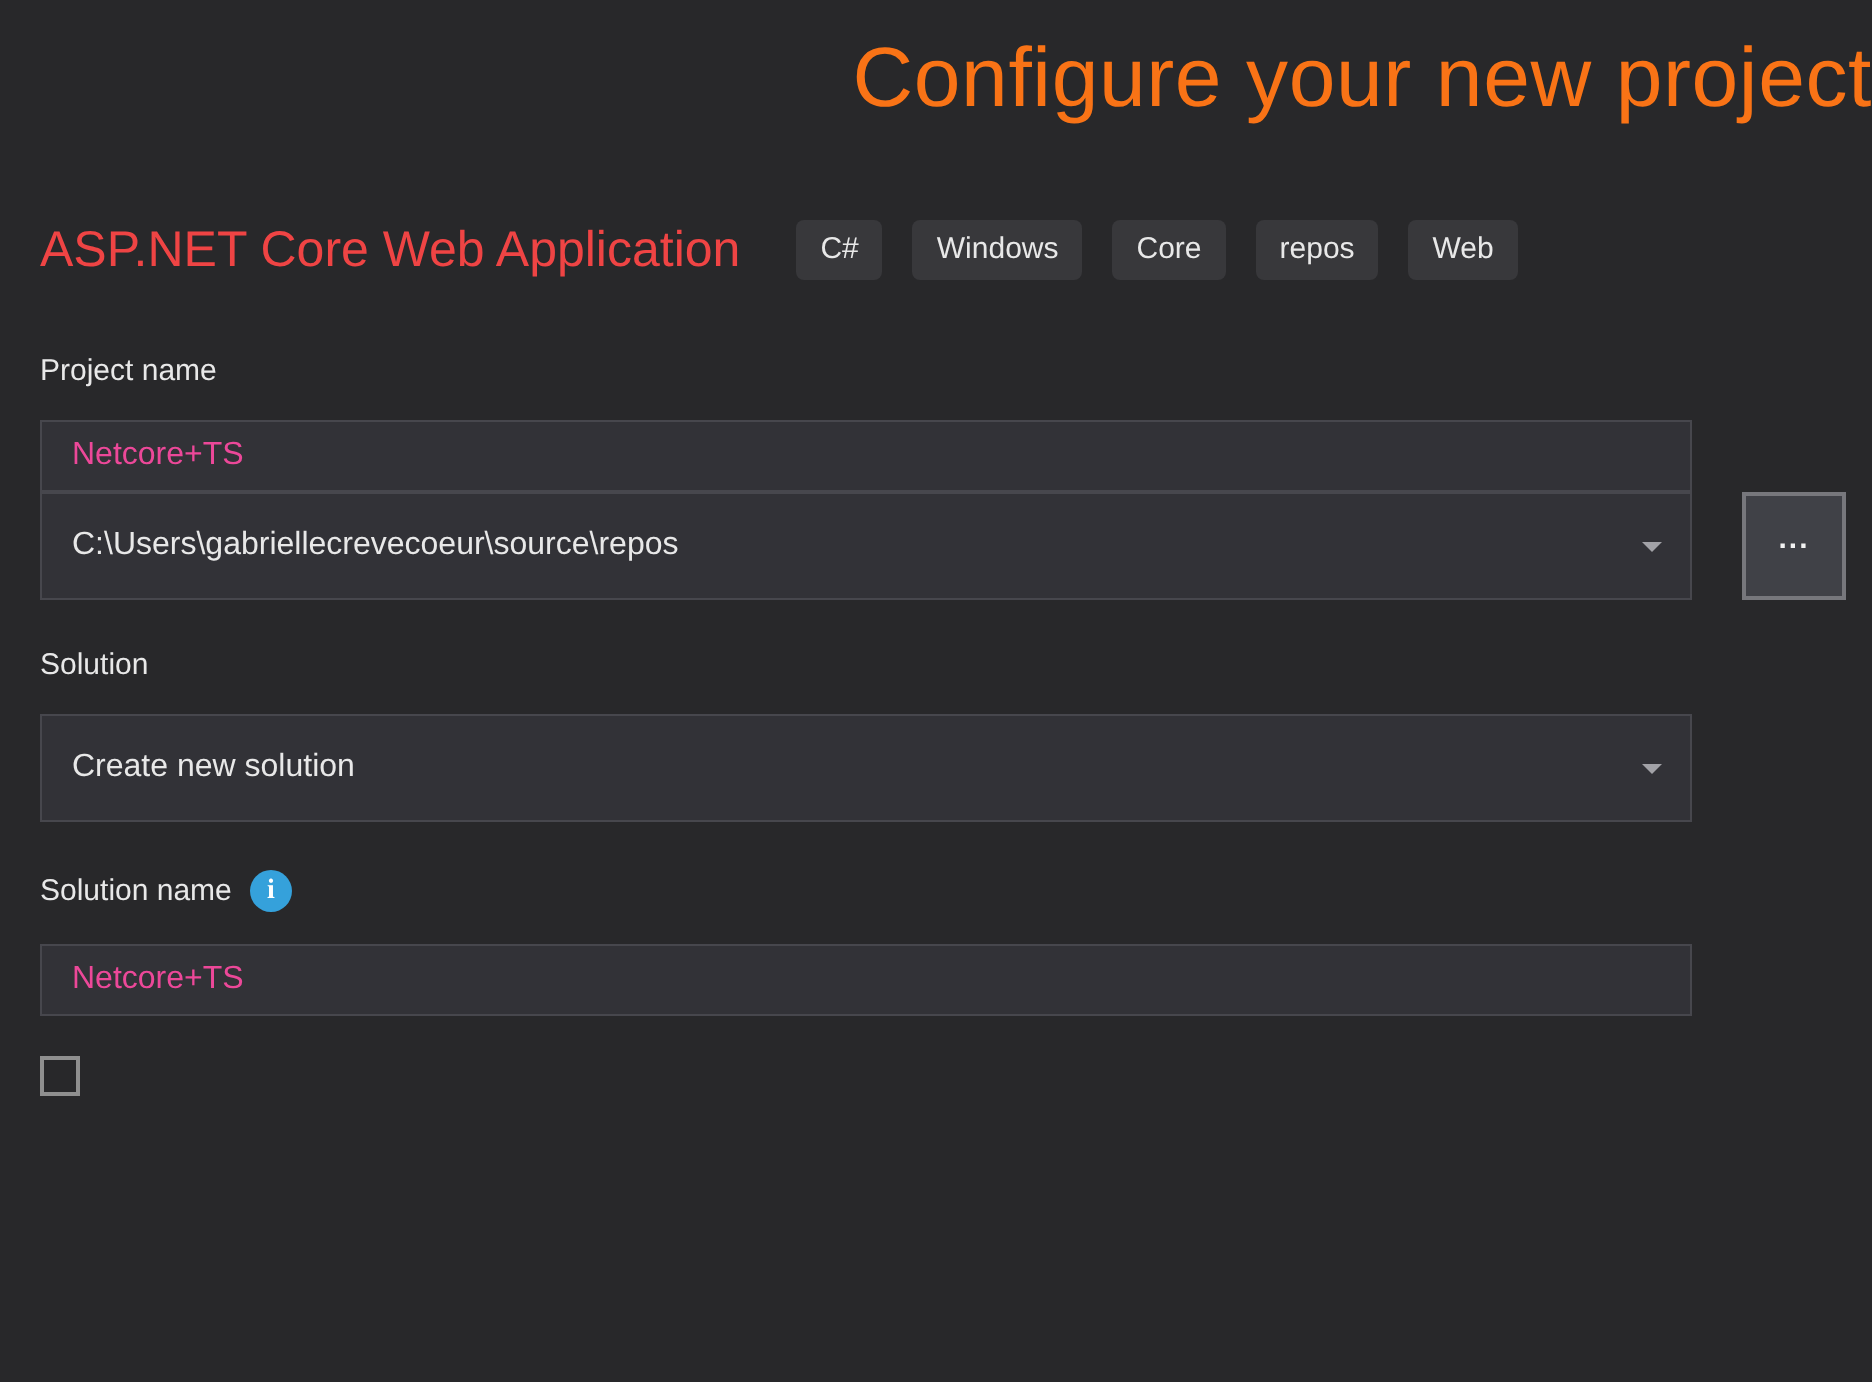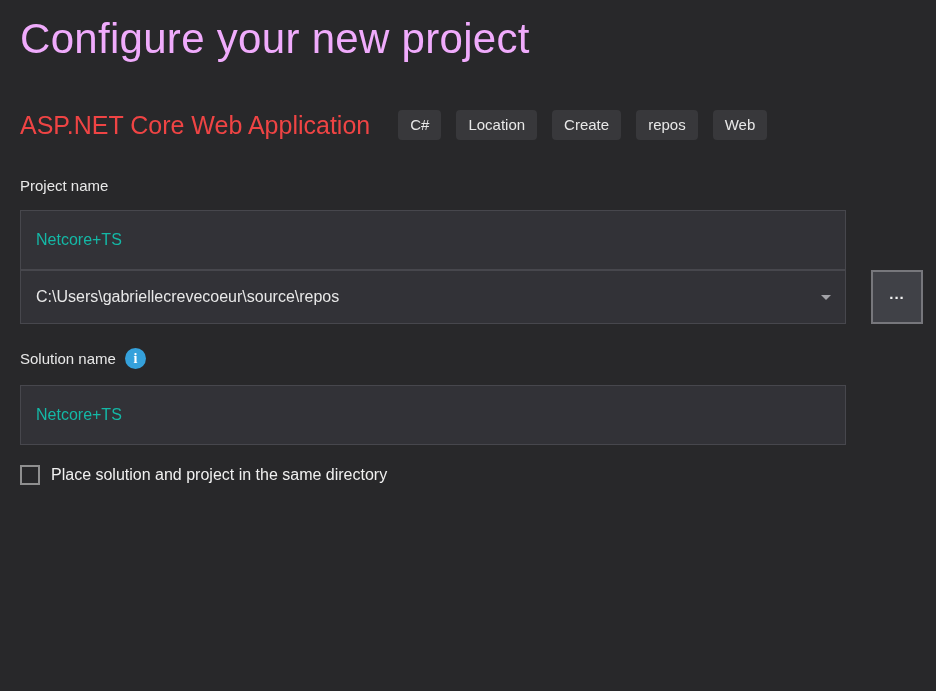--- a/index.html
+++ b/index.html
@@ -16,22 +16,23 @@
     overflow: hidden;
   }
   .container {
     padding: 0 0 0 20px;
   }
   .page-title {
     margin: 12px 0 0 0;
     font-size: 42px;
     line-height: 54px;
     font-weight: 300;
-    color: #f0abfc;
+    color: #f97316;
     letter-spacing: 0.3px;
+    text-align: right;
   }
   .subtitle-row {
     margin-top: 44px;
     display: flex;
     align-items: center;
   }
   .template-name {
     font-size: 25px;
     font-weight: 300;
     color: #ef4444;
@@ -62,24 +63,24 @@
     align-items: center;
   }
   .field-label.first {
     margin-top: 37px;
   }
   .field-label.tall-gap {
   }
   .text-input {
     display: block;
     width: 100%;
-    height: 60px;
+    height: 36px;
     background: #323237;
     border: 1px solid #47474D;
-    color: #14b8a6;
+    color: #ec4899;
     font-family: "Liberation Sans", sans-serif;
     font-size: 16px;
     padding: 0 15px;
     outline: none;
   }
   .combo {
     position: relative;
     width: 100%;
     height: 54px;
     background: #323237;
@@ -167,46 +168,50 @@
 <body>
 
 <div class="container">
 
   <h1 class="page-title">Configure your new project</h1>
 
   <div class="subtitle-row">
     <span class="template-name">ASP.NET Core Web Application</span>
     <div class="tags">
       <span class="tag">C#</span>
-      <span class="tag">Location</span>
-      <span class="tag">Create</span>
+      <span class="tag">Windows</span>
+      <span class="tag">Core</span>
       <span class="tag">repos</span>
       <span class="tag">Web</span>
     </div>
   </div>
 
   <div class="form">
 
     <div class="field-label first">Project name</div>
     <input class="text-input" type="text" value="Netcore+TS" style="">
 
     <div class="location-row">
       <div class="combo">
         <span class="combo-value">C:\Users\gabriellecrevecoeur\source\repos</span>
         <span class="combo-caret"></span>
       </div>
       <button class="browse-button">...</button>
     </div>
 
+    <div class="field-label">Solution</div>
+    <div class="combo">
+      <span class="combo-value">Create new solution</span>
+      <span class="combo-caret"></span>
+    </div>
 
     <div class="field-label tall-gap">
       <span>Solution name</span>
       <span class="info-icon">i</span>
     </div>
     <input class="text-input" type="text" value="Netcore+TS" style="">
 
     <div class="checkbox-row">
       <span class="checkbox"></span>
-      <span class="checkbox-label">Place solution and project in the same directory</span>
     </div>
 
   </div>
 </div>
 
 </body></html>

